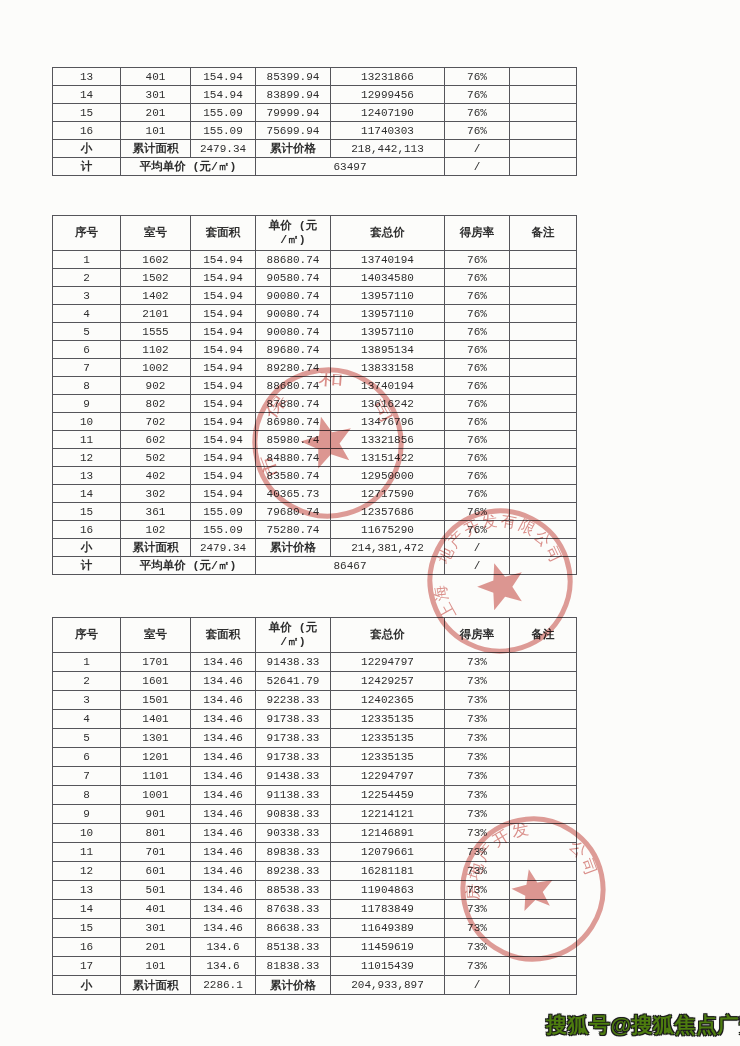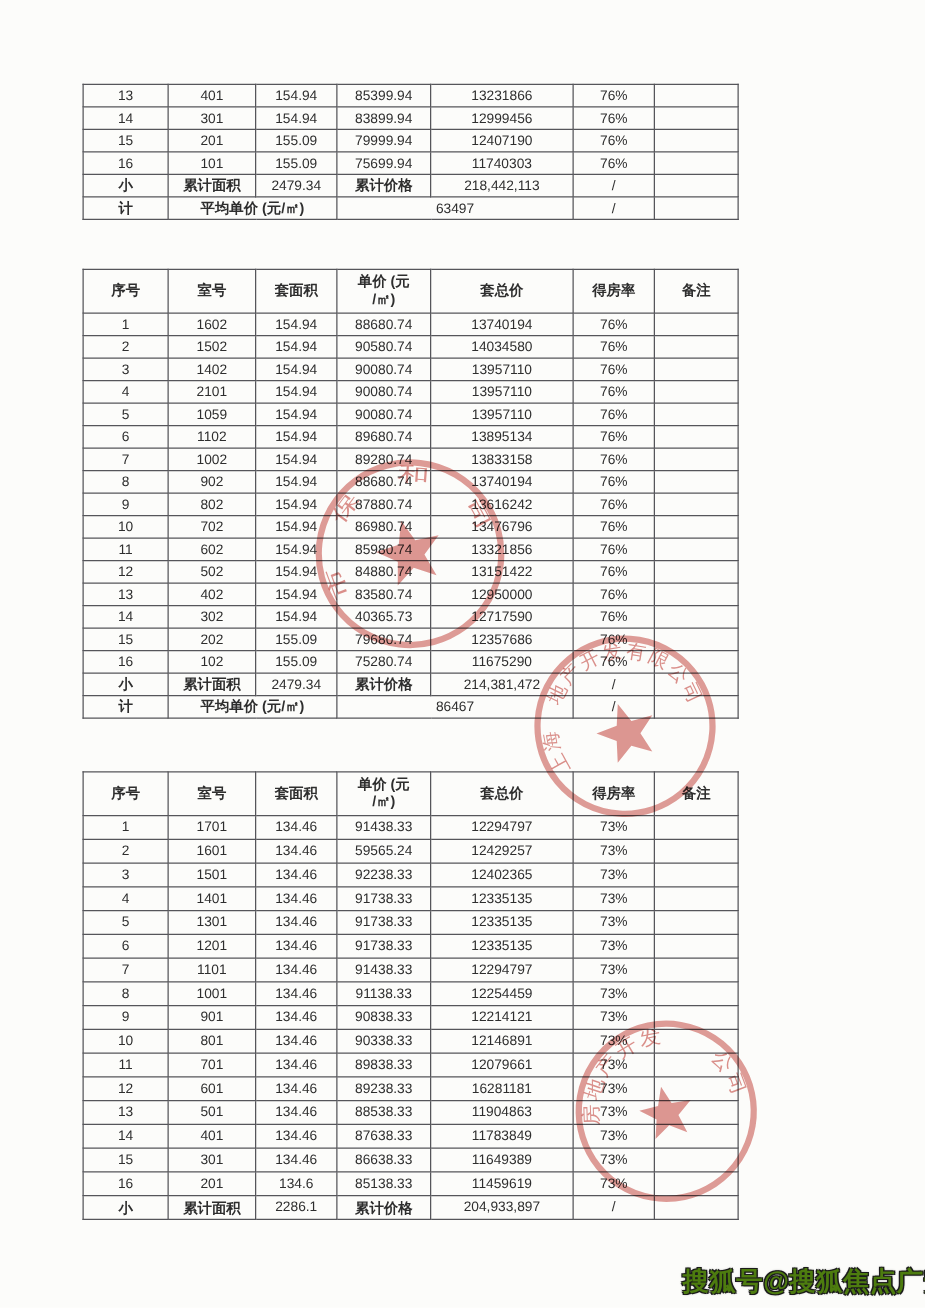--- a/index.html
+++ b/index.html
@@ -5,22 +5,22 @@
   * { box-sizing: border-box; }
   html, body { margin: 0; padding: 0; }
   body {
     width: 740px; height: 1046px; position: relative; overflow: hidden;
     background: #fcfcfa;
     font-family: "Liberation Sans", "DejaVu Sans", sans-serif;
     color: #2d2d2d;
   }
   .doc { position: absolute; inset: 0; }
   .tbl {
-    position: absolute; left: 66px; width: 524px;
-    border-collapse: collapse; table-layout: fixed; background: transparent;
+    position: absolute; left: 52px; width: 524px;
+    border-collapse: collapse; table-layout: fixed; background: transparent; font-family: Liberation Mono, monospace;
   }
   .tbl td, .tbl th {
     border: 1px solid #55555a;
     text-align: center; vertical-align: middle;
     font-size: 11px; font-weight: 400; color: #2e2e2e;
     padding: 0 2px; height: 18px; overflow: hidden;
   }
   .tbl th {
     font-weight: 700; font-size: 11.5px; height: 35px;
     white-space: pre-line; line-height: 1.25;
@@ -177,21 +177,21 @@
           <td>4</td>
           <td>2101</td>
           <td>154.94</td>
           <td>90080.74</td>
           <td>13957110</td>
           <td>76%</td>
           <td></td>
         </tr>
         <tr>
           <td>5</td>
-          <td>1059</td>
+          <td>1555</td>
           <td>154.94</td>
           <td>90080.74</td>
           <td>13957110</td>
           <td>76%</td>
           <td></td>
         </tr>
         <tr>
           <td>6</td>
           <td>1102</td>
           <td>154.94</td>
@@ -267,21 +267,21 @@
           <td>14</td>
           <td>302</td>
           <td>154.94</td>
           <td>40365.73</td>
           <td>12717590</td>
           <td>76%</td>
           <td></td>
         </tr>
         <tr>
           <td>15</td>
-          <td>202</td>
+          <td>361</td>
           <td>155.09</td>
           <td>79680.74</td>
           <td>12357686</td>
           <td>76%</td>
           <td></td>
         </tr>
         <tr>
           <td>16</td>
           <td>102</td>
           <td>155.09</td>
@@ -337,21 +337,21 @@
           <td>134.46</td>
           <td>91438.33</td>
           <td>12294797</td>
           <td>73%</td>
           <td></td>
         </tr>
         <tr>
           <td>2</td>
           <td>1601</td>
           <td>134.46</td>
-          <td>59565.24</td>
+          <td>52641.79</td>
           <td>12429257</td>
           <td>73%</td>
           <td></td>
         </tr>
         <tr>
           <td>3</td>
           <td>1501</td>
           <td>134.46</td>
           <td>92238.33</td>
           <td>12402365</td>
@@ -465,20 +465,29 @@
           <td>11649389</td>
           <td>73%</td>
           <td></td>
         </tr>
         <tr>
           <td>16</td>
           <td>201</td>
           <td>134.6</td>
           <td>85138.33</td>
           <td>11459619</td>
+          <td>73%</td>
+          <td></td>
+        </tr>
+        <tr>
+          <td>17</td>
+          <td>101</td>
+          <td>134.6</td>
+          <td>81838.33</td>
+          <td>11015439</td>
           <td>73%</td>
           <td></td>
         </tr>
         <tr>
           <td class="b">小</td>
           <td class="b">累计面积</td>
           <td>2286.1</td>
           <td class="b">累计价格</td>
           <td>204,933,897</td>
           <td>/</td>

